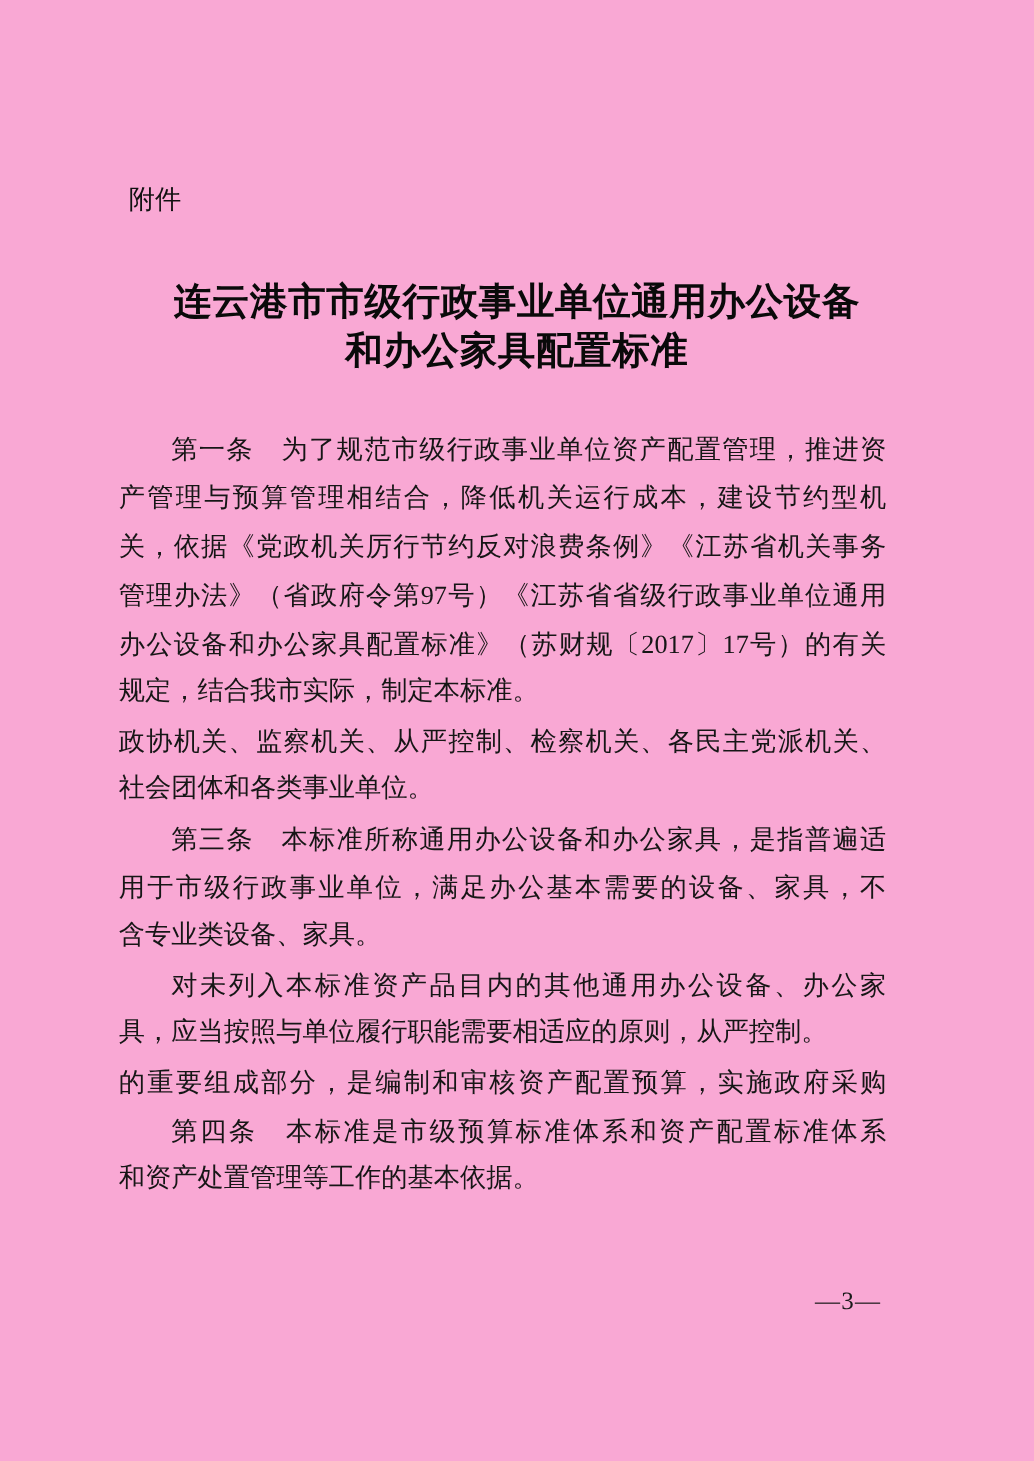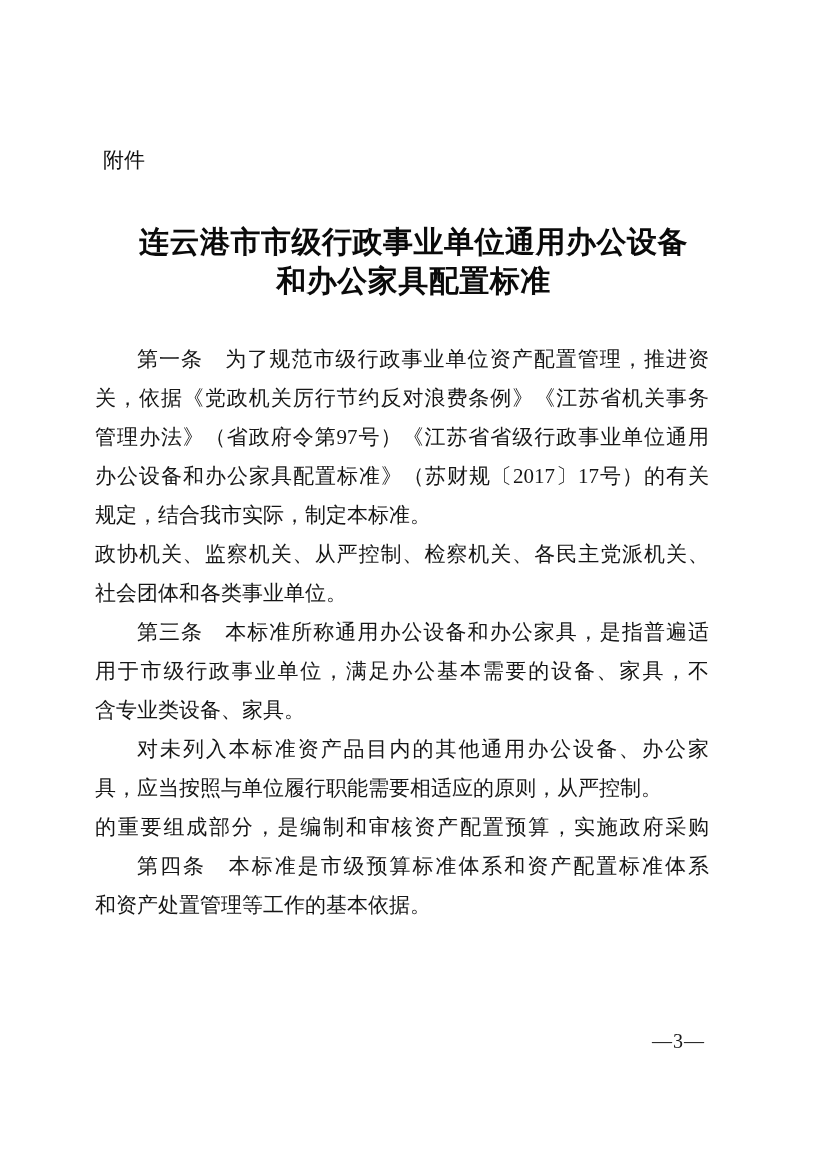--- a/index.html
+++ b/index.html
@@ -1,21 +1,21 @@
 <!DOCTYPE html>
 <html><head>
 <meta charset="utf-8">
 <style>
   html, body { margin: 0; padding: 0; background: #e8e8e8; }
   .page {
     position: relative;
     width: 827px;
     height: 1169px;
     margin: 0 auto;
-    background: #ffffff;
+    background: #f9a8d4;
     color: #111111;
     font-family: "Liberation Serif", "DejaVu Serif", serif;
     overflow: hidden;
   }
   .attachment-label {
     position: absolute;
     left: 103px;
     top: 147px;
     font-size: 21px;
     line-height: 26px;
@@ -47,21 +47,21 @@
   }
   .line {
     height: 39px;
     overflow: hidden;
     text-align: justify;
     text-align-last: justify;
     text-justify: inter-character;
     white-space: normal;
   }
   .line.indent { text-indent: 2em; }
-  .line.last { text-align-last: left; }
+  .line.last { text-align-last: left; font-family: Liberation Mono, monospace; }
   .page-number {
     position: absolute;
     top: 1030px;
     right: 122px;
     font-size: 20px;
     letter-spacing: 1px;
     color: #1a1a1a;
   }
 </style>
 </head>
@@ -72,20 +72,21 @@
   <div class="attachment-label">附件</div>
 
   <h1 class="doc-title">
     <div>连云港市市级行政事业单位通用办公设备</div>
     <div>和办公家具配置标准</div>
   </h1>
 
   <div class="body-text">
 
     <div class="line indent">第一条　为了规范市级行政事业单位资产配置管理，推进资</div>
+    <div class="line">产管理与预算管理相结合，降低机关运行成本，建设节约型机</div>
     <div class="line">关，依据《党政机关厉行节约反对浪费条例》《江苏省机关事务</div>
     <div class="line">管理办法》（省政府令第97号）《江苏省省级行政事业单位通用</div>
     <div class="line">办公设备和办公家具配置标准》（苏财规〔2017〕17号）的有关</div>
     <div class="line last">规定，结合我市实际，制定本标准。</div>
 
     <div class="line">政协机关、监察机关、从严控制、检察机关、各民主党派机关、</div>
     <div class="line last">社会团体和各类事业单位。</div>
 
     <div class="line indent">第三条　本标准所称通用办公设备和办公家具，是指普遍适</div>
     <div class="line">用于市级行政事业单位，满足办公基本需要的设备、家具，不</div>

